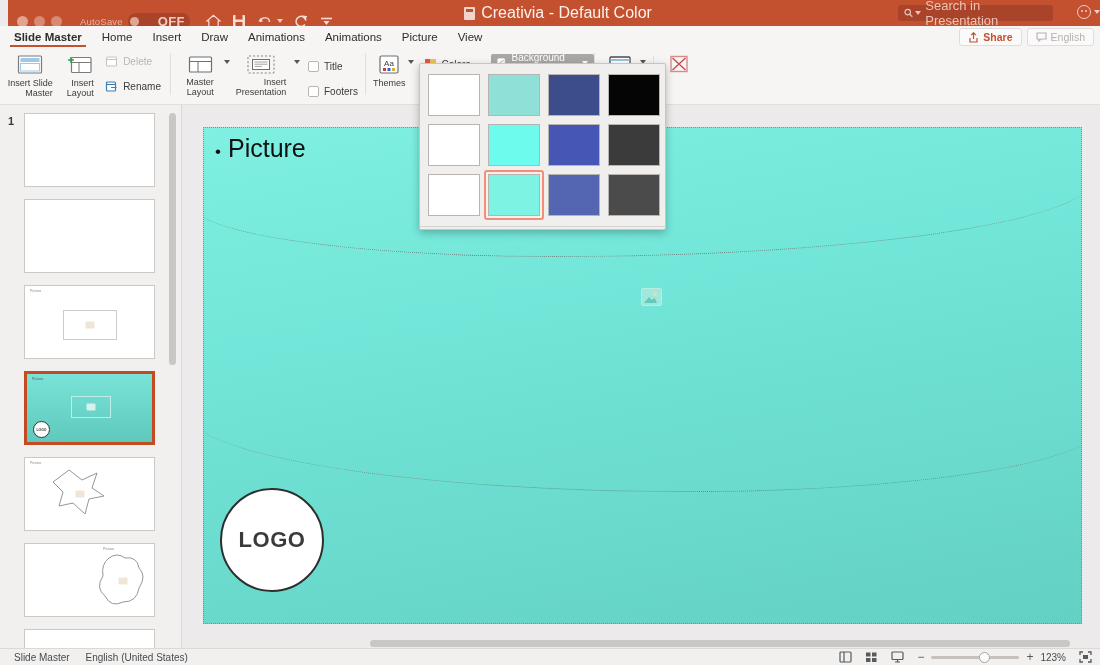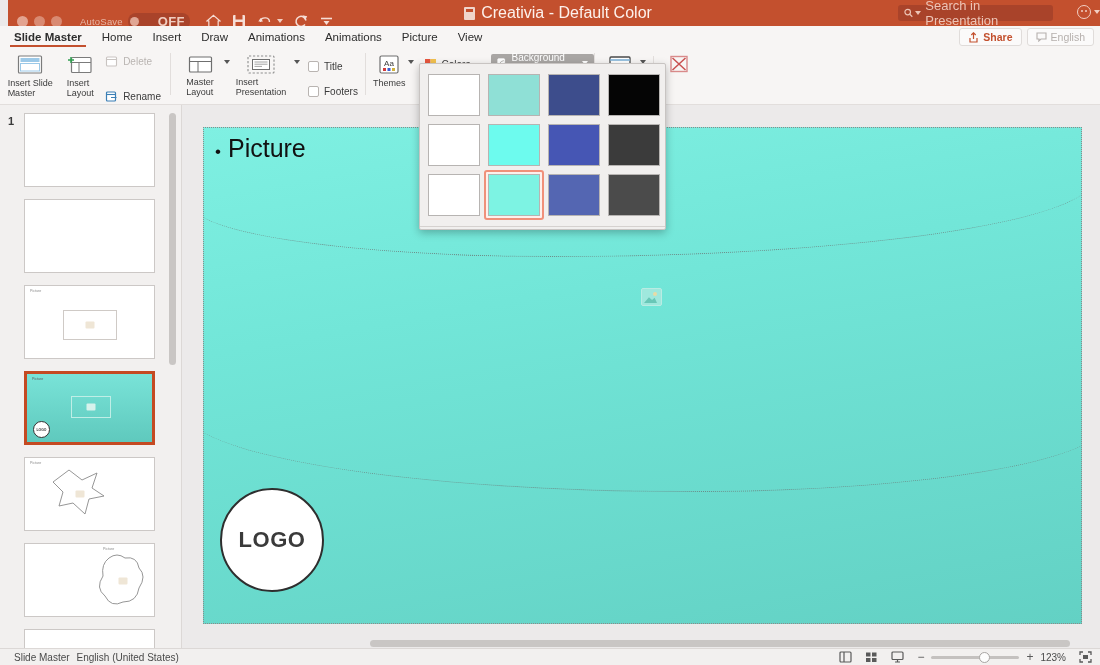--- a/index.html
+++ b/index.html
@@ -79,23 +79,23 @@
     position: absolute; top: 48px; left: 0; width: 1100px; height: 57px;
     background: #f7f5f4; border-bottom: 1px solid #e2dedc;
     display: flex; align-items: flex-start;
   }
   .rgroup { display: flex; height: 57px; align-items: flex-start; padding: 3px 0; }
   .rsep { width: 1px; height: 42px; background: #e2dedc; margin: 5px 7px 0 7px; }
   .bigbtn {
     width: 50px; display: flex; flex-direction: column; align-items: center;
     padding-top: 3px; gap: 2px;
   }
-  .bigbtn .lbl { font-size: 9px; color: #3b3b3b; text-align: left; line-height: 10px; }
+  .bigbtn .lbl { font-size: 9px; color: #3b3b3b; text-align: right; line-height: 10px; }
   .smallcol { display: flex; flex-direction: column; justify-content: center;
-              padding-top: 3px; gap: 20px; }
+              padding-top: 3px; gap: 10px; }
   .smallrow { display: flex; align-items: center; gap: 5px; height: 15px; }
   .smallrow .lbl { font-size: 10px; color: #3b3b3b; }
   .smallrow.dim .lbl { color: #b9b4b1; }
   .chk { width: 11px; height: 11px; border: 1px solid #b9b4b1; border-radius: 2px; background: #fff; }
   .caret { width:0;height:0;border-left:3.5px solid transparent;border-right:3.5px solid transparent;
            border-top:4px solid #555; margin-left:2px; }
 
   .bgstyles-btn {
     display: flex; align-items: center; gap: 5px; height: 17px; padding: 0 6px;
     background: #a9a6a4; border-radius: 2px; color: #fff; font-size: 10px;
@@ -614,21 +614,21 @@
         </div>
     </div>
 
     <div class="dd-sep"></div>
 
 
   </div>
 
   <div class="statusbar">
     <span class="st-text">Slide Master</span>
-    <span class="st-text" style="margin-left:7px;">English (United States)</span>
+    <span class="st-text" style="margin-left:16px;">English (United States)</span>
 
     <div class="st-right">
       <span class="st-ico">
         <svg width="13" height="12" viewBox="0 0 13 12">
             <rect x="1" y="1" width="11" height="10" rx="1" fill="none" stroke="#5a5a5a" stroke-width="1.2"></rect>
             <path d="M5 1 L5 11" stroke="#5a5a5a" stroke-width="1.2"></path>
           </svg>
       </span>
       <span class="st-ico">
         <svg width="13" height="12" viewBox="0 0 13 12">

